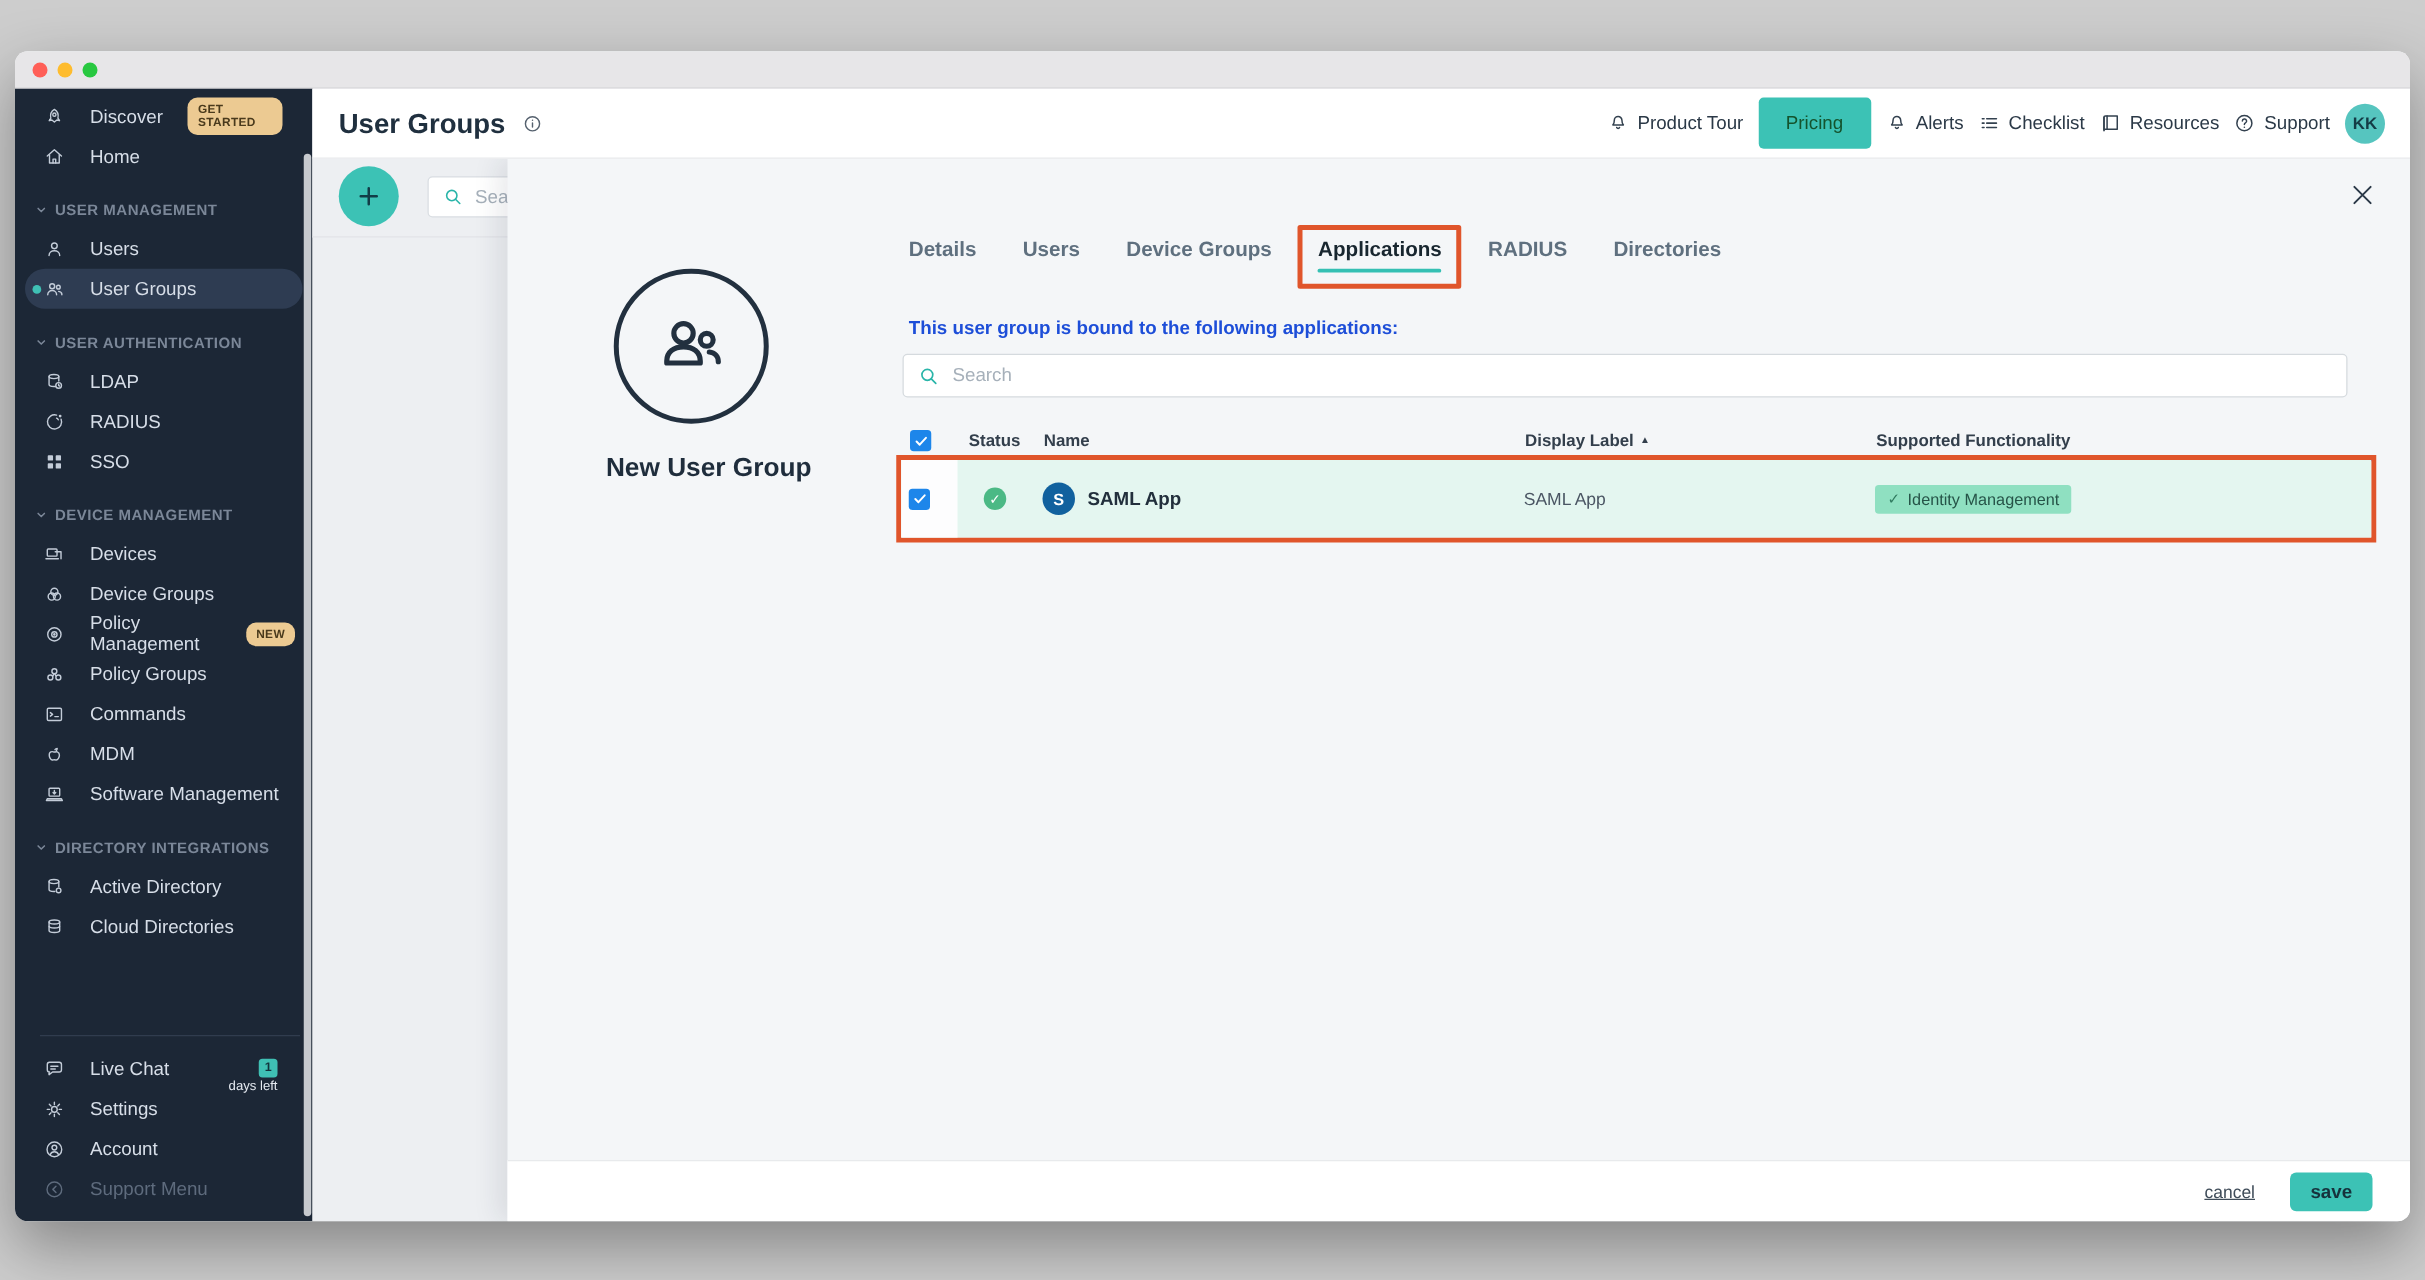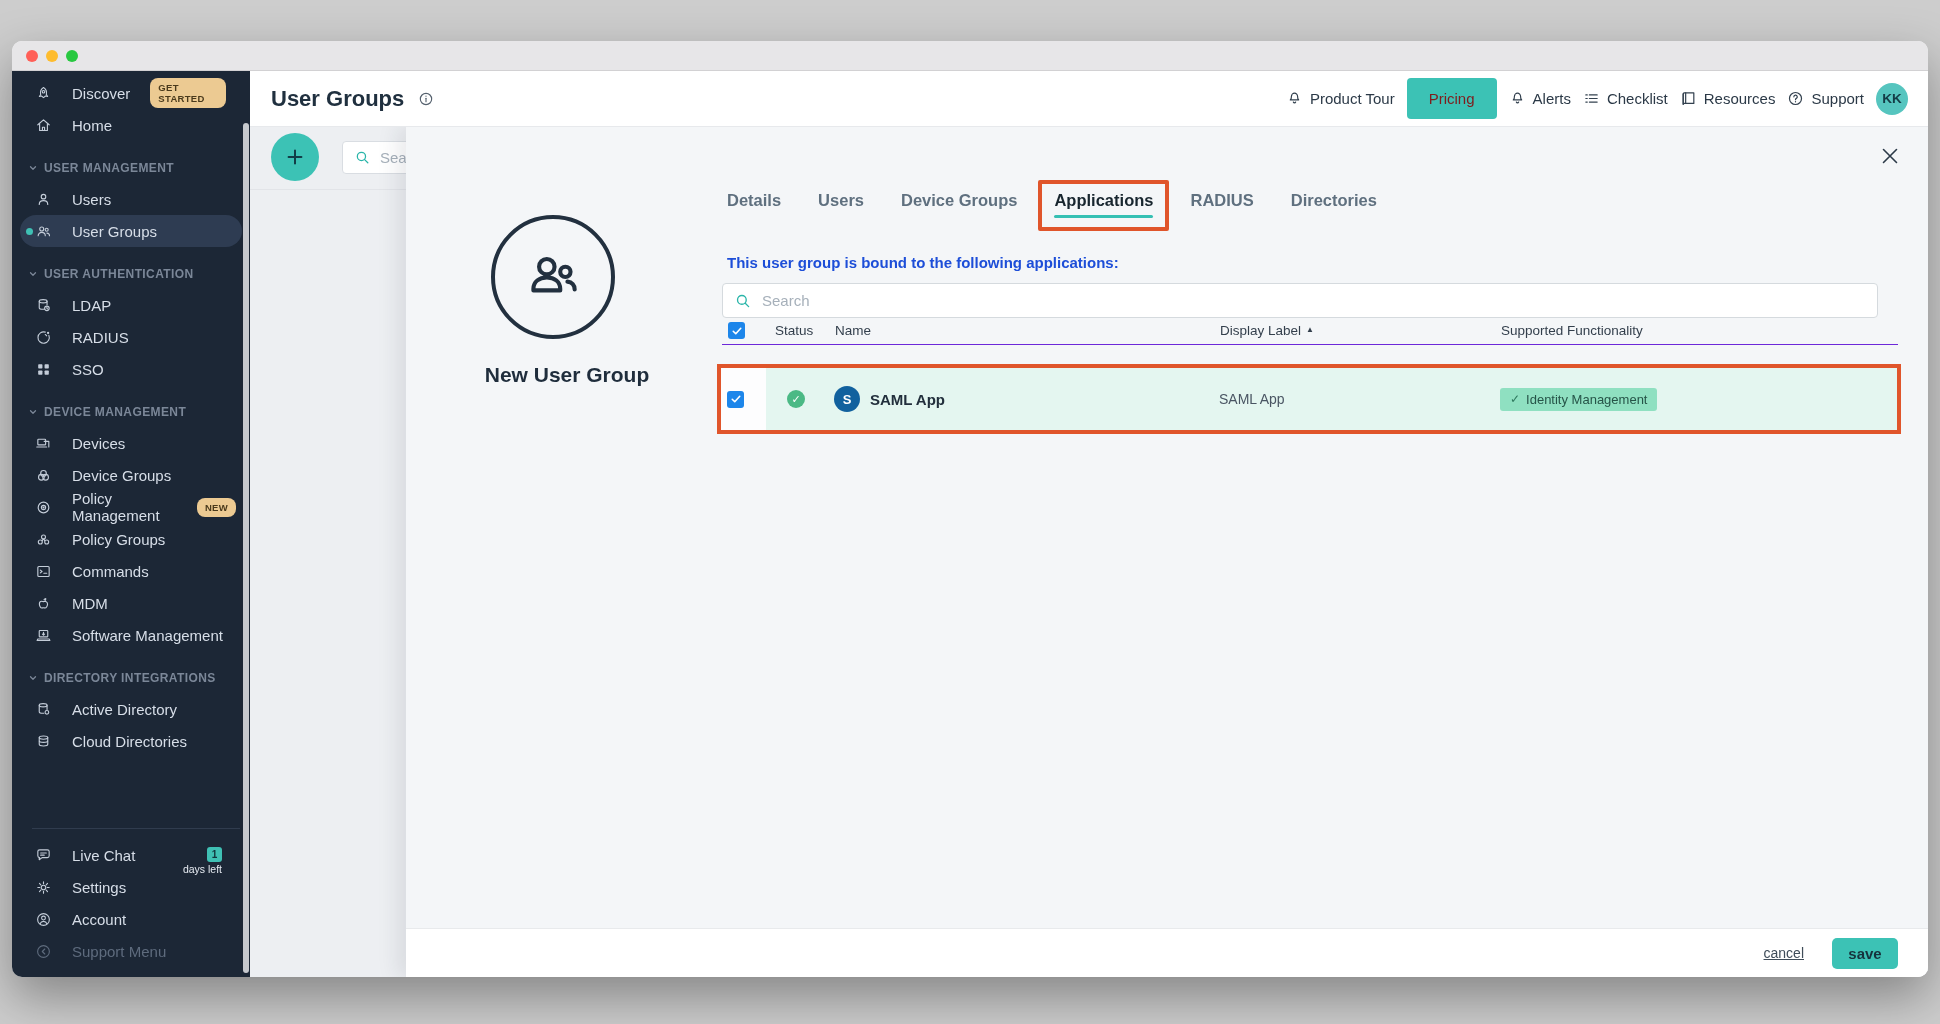--- a/index.html
+++ b/index.html
@@ -48,21 +48,21 @@
 
   
   .main { flex:1; position:relative; background:#edeff2; }
   .header { height:56px; background:#fff; border-bottom:1px solid #e7e9ec;
     display:flex; align-items:center; padding:0 20px 0 21px; position:relative; z-index:3; }
   .page-title { font-size:22px; font-weight:700; color:#20303f; }
   .info-ic { margin-left:14px; width:16px; height:16px; color:#55616e; display:flex; cursor:pointer; }
   .actions { margin-left:auto; display:flex; align-items:center; gap:12px; font-size:15px; color:#2b3947; }
   .action { display:flex; align-items:center; gap:7px; cursor:pointer; }
   .action .aicon { width:17px; height:17px; color:#33414f; display:flex; }
-  .pricing-btn { background:#3cc2b5; color:#7f1d1d; padding:12px 22px; border-radius:4px;
+  .pricing-btn { background:#3cc2b5; color:#14532d; padding:12px 22px; border-radius:4px;
     font-size:15px; cursor:pointer; border:none; }
   .avatar { width:32px; height:32px; border-radius:50%; background:#56c5bf; color:#143c46;
     font-weight:700; font-size:13.5px; display:flex; align-items:center; justify-content:center; cursor:pointer; }
 
   
   .page-toolbar { position:absolute; top:56px; left:0; right:0; height:63px;
     border-bottom:1px solid #e2e4e8; background:#edeff2; z-index:1; }
   .add-btn { position:absolute; left:21px; top:6px; width:48px; height:48px; border-radius:50%;
     background:#3cc2b5; border:none; color:#15323c; display:flex; align-items:center;
     justify-content:center; cursor:pointer; }
@@ -94,22 +94,22 @@
   .annotate-tab { position:absolute; left:-16px; right:-16px; top:-11px; bottom:-13px;
     border:4px solid #e0552b; border-radius:2px; pointer-events:none; }
 
   .desc { position:absolute; top:127px; left:6px; font-size:15px; font-weight:700; color:#1d4ed8; }
   .msearch { position:absolute; top:156px; left:1px; width:1156px; height:35px; background:#fff;
     border:1px solid #d5dade; border-radius:4px; display:flex; align-items:center;
     padding-left:11px; gap:10px; }
   .msearch .sg { width:18px; height:18px; color:#2ab5a9; display:flex; }
 
   .grid-cols { display:grid; grid-template-columns:45px 60px 385px 281px auto; align-items:center; }
-  .thead { position:absolute; top:190px; left:1px; width:1176px; height:28px;
-    border-bottom:1px solid #6d28d9; font-size:13.5px; font-weight:400; color:#333f4c; }
+  .thead { position:absolute; top:214px; left:1px; width:1176px; height:28px;
+    border-bottom:5px solid #6d28d9; font-size:13.5px; font-weight:700; color:#333f4c; }
   .thead .hc { padding-left:8px; display:flex; align-items:center; gap:5px; }
   .sort-arrow { font-size:8px; color:#333f4c; position:relative; top:-1px; }
 
   .checkbox { width:17px; height:17px; background:#1d86ea; border-radius:3px;
     display:flex; align-items:center; justify-content:center; cursor:pointer; }
   .cbx-cell { display:flex; justify-content:flex-start; padding-left:6px; }
 
   .trow-wrap { position:absolute; top:237px; left:-4px; width:1184px; border:4px solid #e0552b; }
   .trow { height:62px; background:#e4f6f0; }
   .trow .cell-cbx { background:#fdfdfe; height:100%; display:flex; align-items:center; padding-left:6px; }

